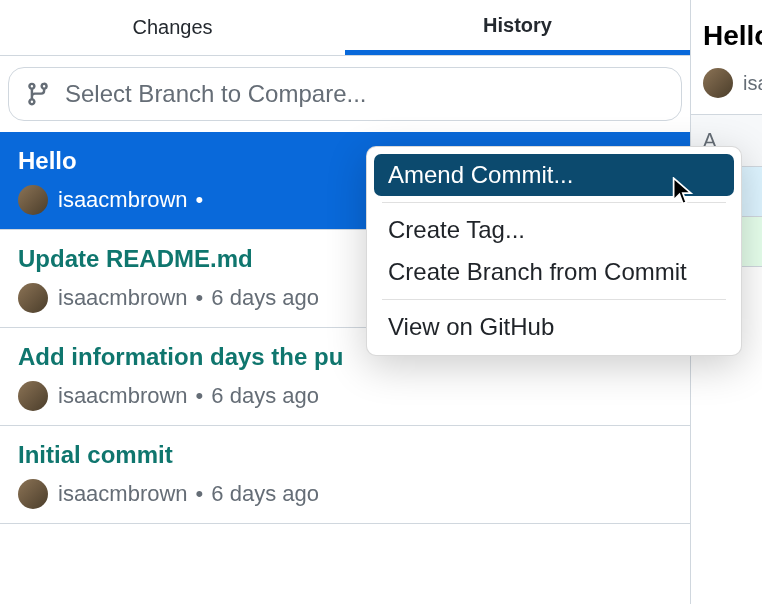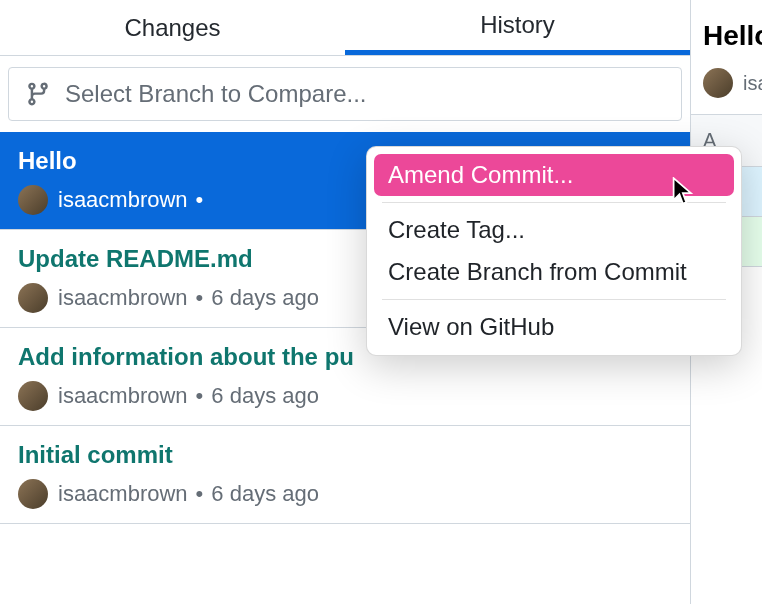--- a/index.html
+++ b/index.html
@@ -1,20 +1,20 @@
 <!DOCTYPE html>
 <html><head>
 <meta charset="utf-8">
 <style>
 *{margin:0;padding:0;box-sizing:border-box;font-family:-apple-system,BlinkMacSystemFont,"Segoe UI",Helvetica,Arial,sans-serif;-webkit-font-smoothing:antialiased}
 body{width:762px;height:604px;background:#fff;overflow:hidden;position:relative}
 .tabs{display:flex;height:56px;border-bottom:1px solid #d0d7de}
-.tab{flex:1;display:flex;align-items:center;justify-content:center;font-size:24px;color:#24292f;cursor:pointer}
-.tab.active{border-bottom:5px solid #0969da;font-weight:400}
-.branch-compare{margin:11px 8px;height:54px;border:1px solid #d0d7de;border-radius:4px;display:flex;align-items:center;padding:0 16px;gap:14px;cursor:pointer}
+.tab{flex:1;display:flex;align-items:center;justify-content:center;font-size:20px;color:#24292f;cursor:pointer}
+.tab.active{border-bottom:5px solid #0969da;font-weight:700}
+.branch-compare{margin:11px 8px;height:54px;border:1px solid #d0d7de;border-radius:16px;display:flex;align-items:center;padding:0 16px;gap:14px;cursor:pointer}
 .branch-compare svg{width:26px;height:26px;fill:#656d76}
 .branch-compare-text{font-size:24px;color:#656d76}
 .commit-list{}
 .commit{padding:15px 18px 14px;border-bottom:1px solid #d0d7de;cursor:pointer}
 .commit.selected{background:#0969da;color:#fff}
 .commit-title{font-size:24px;font-weight:600;margin-bottom:10px}
 .commit.selected .commit-title{color:#fff}
 .commit:not(.selected) .commit-title{color:#0f766e}
 .commit-meta{display:flex;align-items:center;gap:10px;font-size:22px}
 .commit.selected .commit-meta{color:#fff}
@@ -25,21 +25,21 @@
 .right-title{font-size:28px;font-weight:700;padding:20px 0 16px 12px;white-space:nowrap}
 .right-author{display:flex;align-items:center;gap:10px;padding:0 0 16px 12px}
 .right-author-text{font-size:20px;color:#656d76}
 .right-file{border-top:1px solid #d0d7de;border-bottom:1px solid #d0d7de;background:#f6f8fa;padding:14px 12px;display:flex;align-items:center;gap:8px}
 .right-file-text{font-size:20px;color:#656d76}
 .right-diff-row{border-bottom:1px solid #d0d7de;padding:14px 12px;font-size:18px;color:#656d76;font-family:ui-monospace,monospace}
 .right-diff-row.context{background:#ddf4ff}
 .right-diff-row.add{background:#e6ffec}
 .context-menu{position:absolute;left:366px;top:146px;width:376px;background:#fff;border:1px solid rgba(0,0,0,0.15);border-radius:10px;box-shadow:0 10px 40px rgba(0,0,0,0.2);padding:7px;z-index:100}
 .menu-item{padding:7px 14px;font-size:24px;color:#1f2328;border-radius:7px;cursor:pointer}
-.menu-item.highlighted{background:#ec4899;color:#fff}
+.menu-item.highlighted{background:#0c4a6e;color:#fff}
 .menu-item.disabled{color:#b0b0b0;cursor:default}
 .menu-sep{height:1px;background:#e0e0e0;margin:6px 8px}
 .cursor-pointer{position:absolute;left:671px;top:177px;z-index:200;pointer-events:none}
 .left-panel{width:690px}
 </style>
 </head>
 <body>
 
 <div class="left-panel">
   <div class="tabs">
@@ -66,21 +66,21 @@
     <div class="commit">
       <div class="commit-title">Update README.md</div>
       <div class="commit-meta">
         <div class="avatar"></div>
         <span>isaacmbrown</span>
         <span class="dot">•</span>
         <span>6 days ago</span>
       </div>
     </div>
     <div class="commit">
-      <div class="commit-title">Add information about the pu</div>
+      <div class="commit-title">Add information days the pu</div>
       <div class="commit-meta">
         <div class="avatar"></div>
         <span>isaacmbrown</span>
         <span class="dot">•</span>
         <span>6 days ago</span>
       </div>
     </div>
     <div class="commit">
       <div class="commit-title">Initial commit</div>
       <div class="commit-meta">

